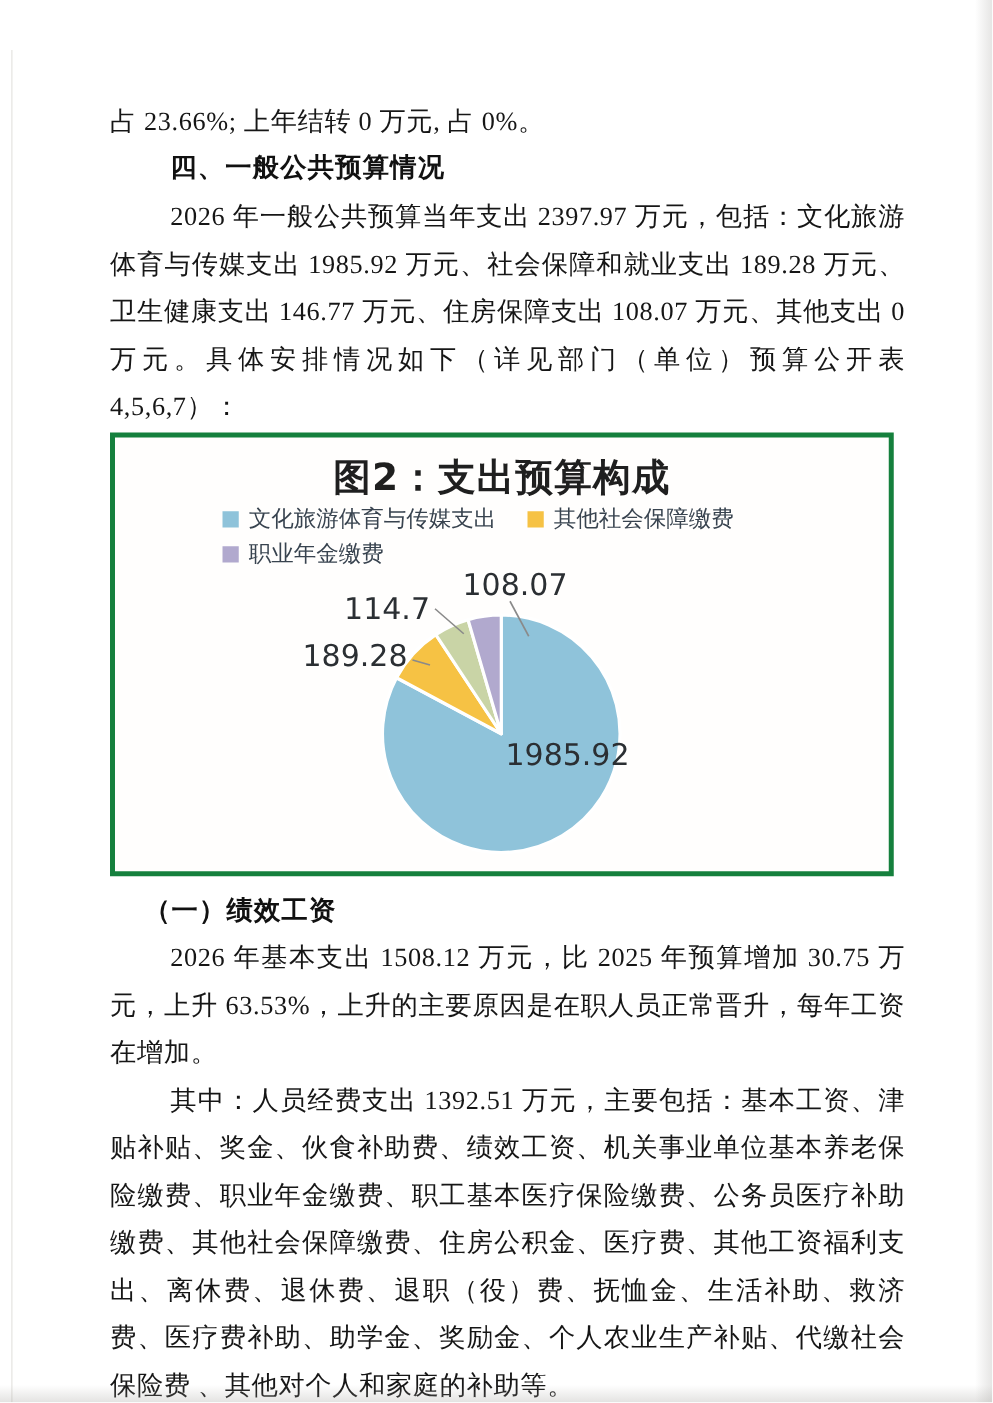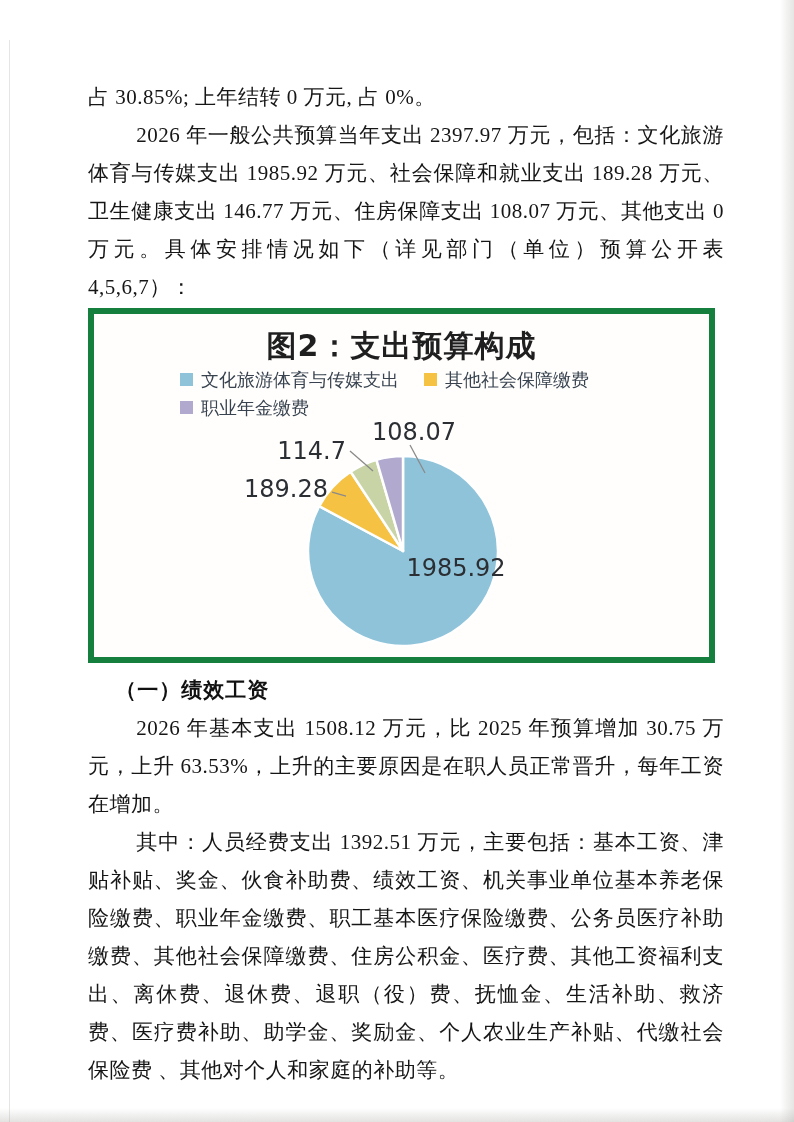--- a/index.html
+++ b/index.html
@@ -38,21 +38,21 @@
     font-size:21px;
     line-height:38px;
     text-indent:1.3em;
     letter-spacing:1px;
     color:#111;
   }
   .chart-box{
     position:relative;
     margin:2px 0 0 0;
     width:627px;height:355px;
-    border:6px solid #15803d;
+    border:4px solid #15803d;
     background:#fffefd;
     box-sizing:border-box;
     text-decoration:underline;
   }
   .chart-title{
     position:absolute;top:12px;left:0;width:100%;
     text-align:center;
     font-family:"DejaVu Sans","Liberation Sans",sans-serif;
     font-weight:bold;
     font-size:30px;
@@ -82,22 +82,23 @@
   .edge-right{position:absolute;right:0;top:0;bottom:0;width:14px;
     background:linear-gradient(to right, rgba(190,188,184,0), rgba(170,168,164,0.30));}
   .edge-bottom{position:absolute;left:0;right:0;bottom:0;height:14px;
     background:linear-gradient(to bottom, rgba(190,188,184,0), rgba(168,166,162,0.32));}
 </style>
 </head>
 <body>
 
 <div class="page">
 
-  <p class="body-text no-indent">占 30.85%; 上年结转 0 万元, 占 0%。</p>
+  <p class="body-text no-indent">占 23.66%; 上年结转 0 万元, 占 0%。</p>
 
+  <h2 class="section-heading">四、一般公共预算情况</h2>
 
   <p class="body-text">2026 年一般公共预算当年支出 2397.97 万元，包括：文化旅游体育与传媒支出 1985.92 万元、社会保障和就业支出 189.28 万元、卫生健康支出 146.77 万元、住房保障支出 108.07 万元、其他支出 0 万元。具体安排情况如下（详见部门（单位）预算公开表 4,5,6,7）：</p>
 
   <figure class="chart-box" style="margin-inline:0;">
     <div class="chart-title">图2：支出预算构成</div>
     <div class="legend" id="legend">
         <div class="legend-item">
           <span class="legend-marker" style="background: rgb(143, 195, 218);"></span>
           <span>文化旅游体育与传媒支出</span>
         </div>

